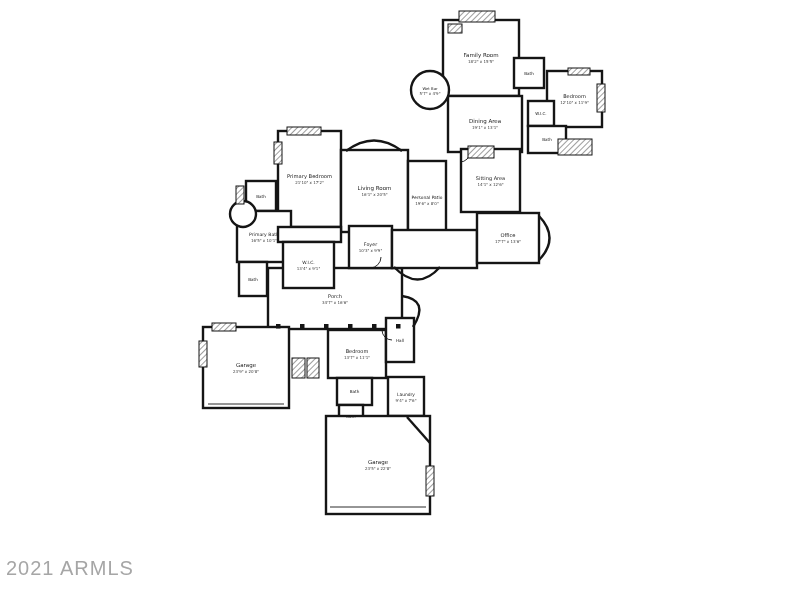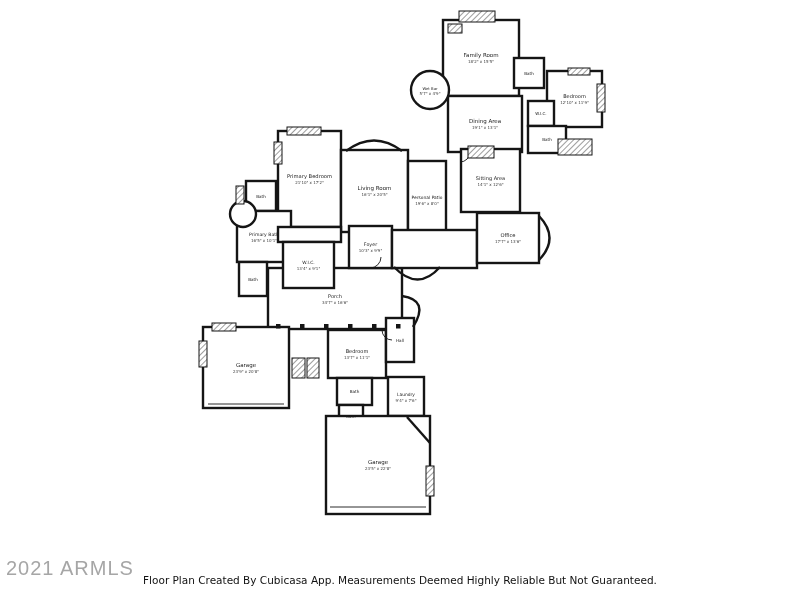--- a/index.html
+++ b/index.html
@@ -145,14 +145,13 @@
         <text x="406" y="401.5" class="room-dims">9'4" x 7'6"</text>
         <text x="351" y="417.5" class="room-name" font-size="4">Bath</text>
         <text x="378" y="464" class="room-name" font-size="5.5">Garage</text>
         <text x="378" y="470" class="room-dims">23'5" x 22'8"</text>
         <text x="430" y="90" class="room-name" font-size="3.8">Wet Bar</text>
         <text x="430" y="95" class="room-dims">5'7" x 4'9"</text>
       </g>
   </svg>
 
   <div id="watermark">2021 ARMLS</div>
-  <div id="disclaimer">Floor Plan Created By Cubicasa App. Measurements Deemed Highly Reliable But Not Guaranteed.</div>
 </div>
 
 </body></html>

